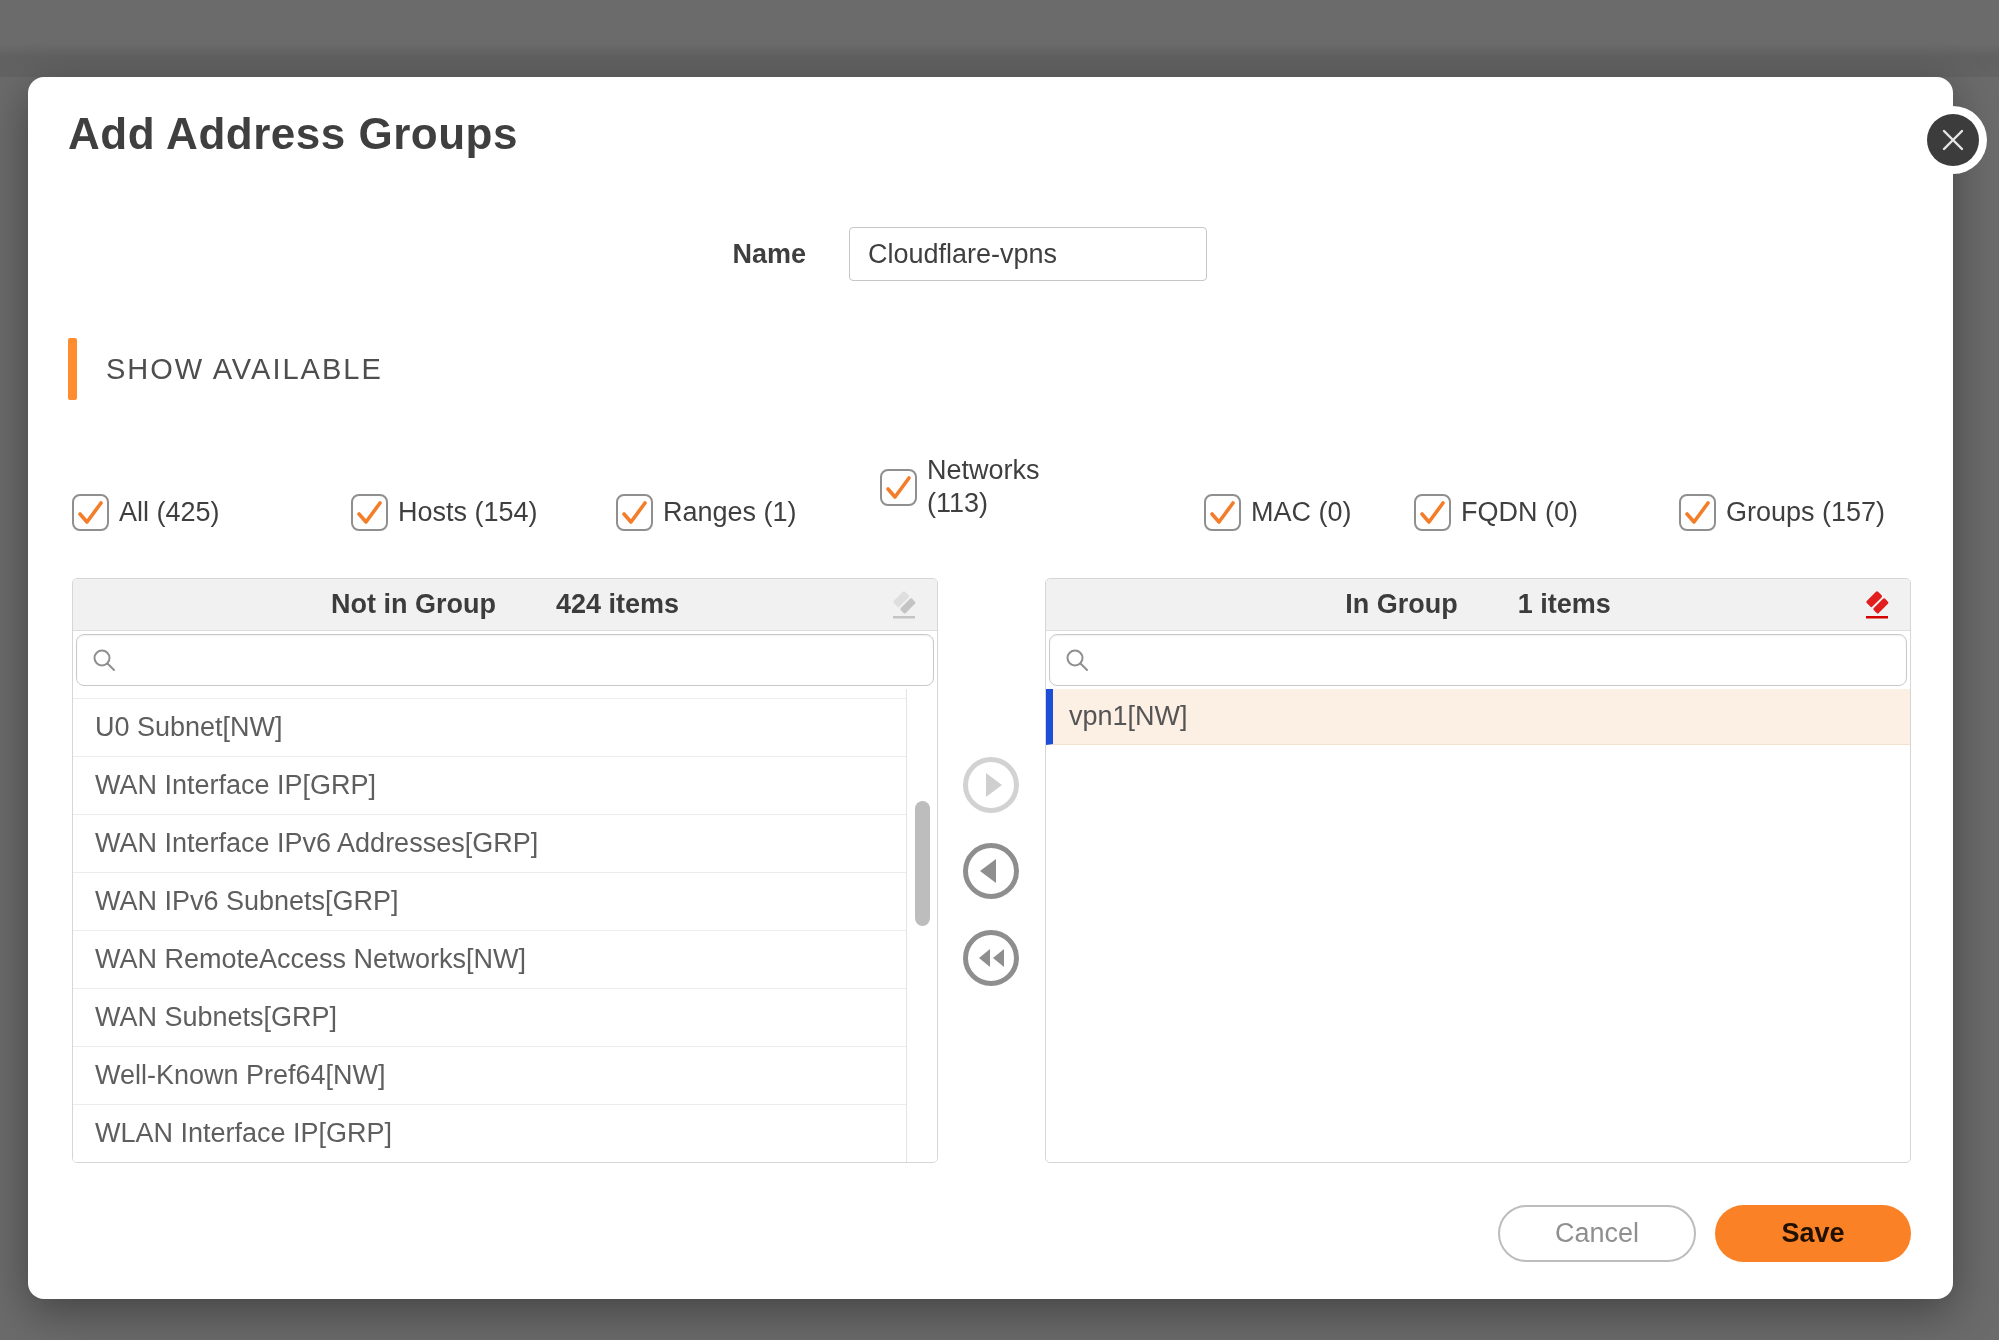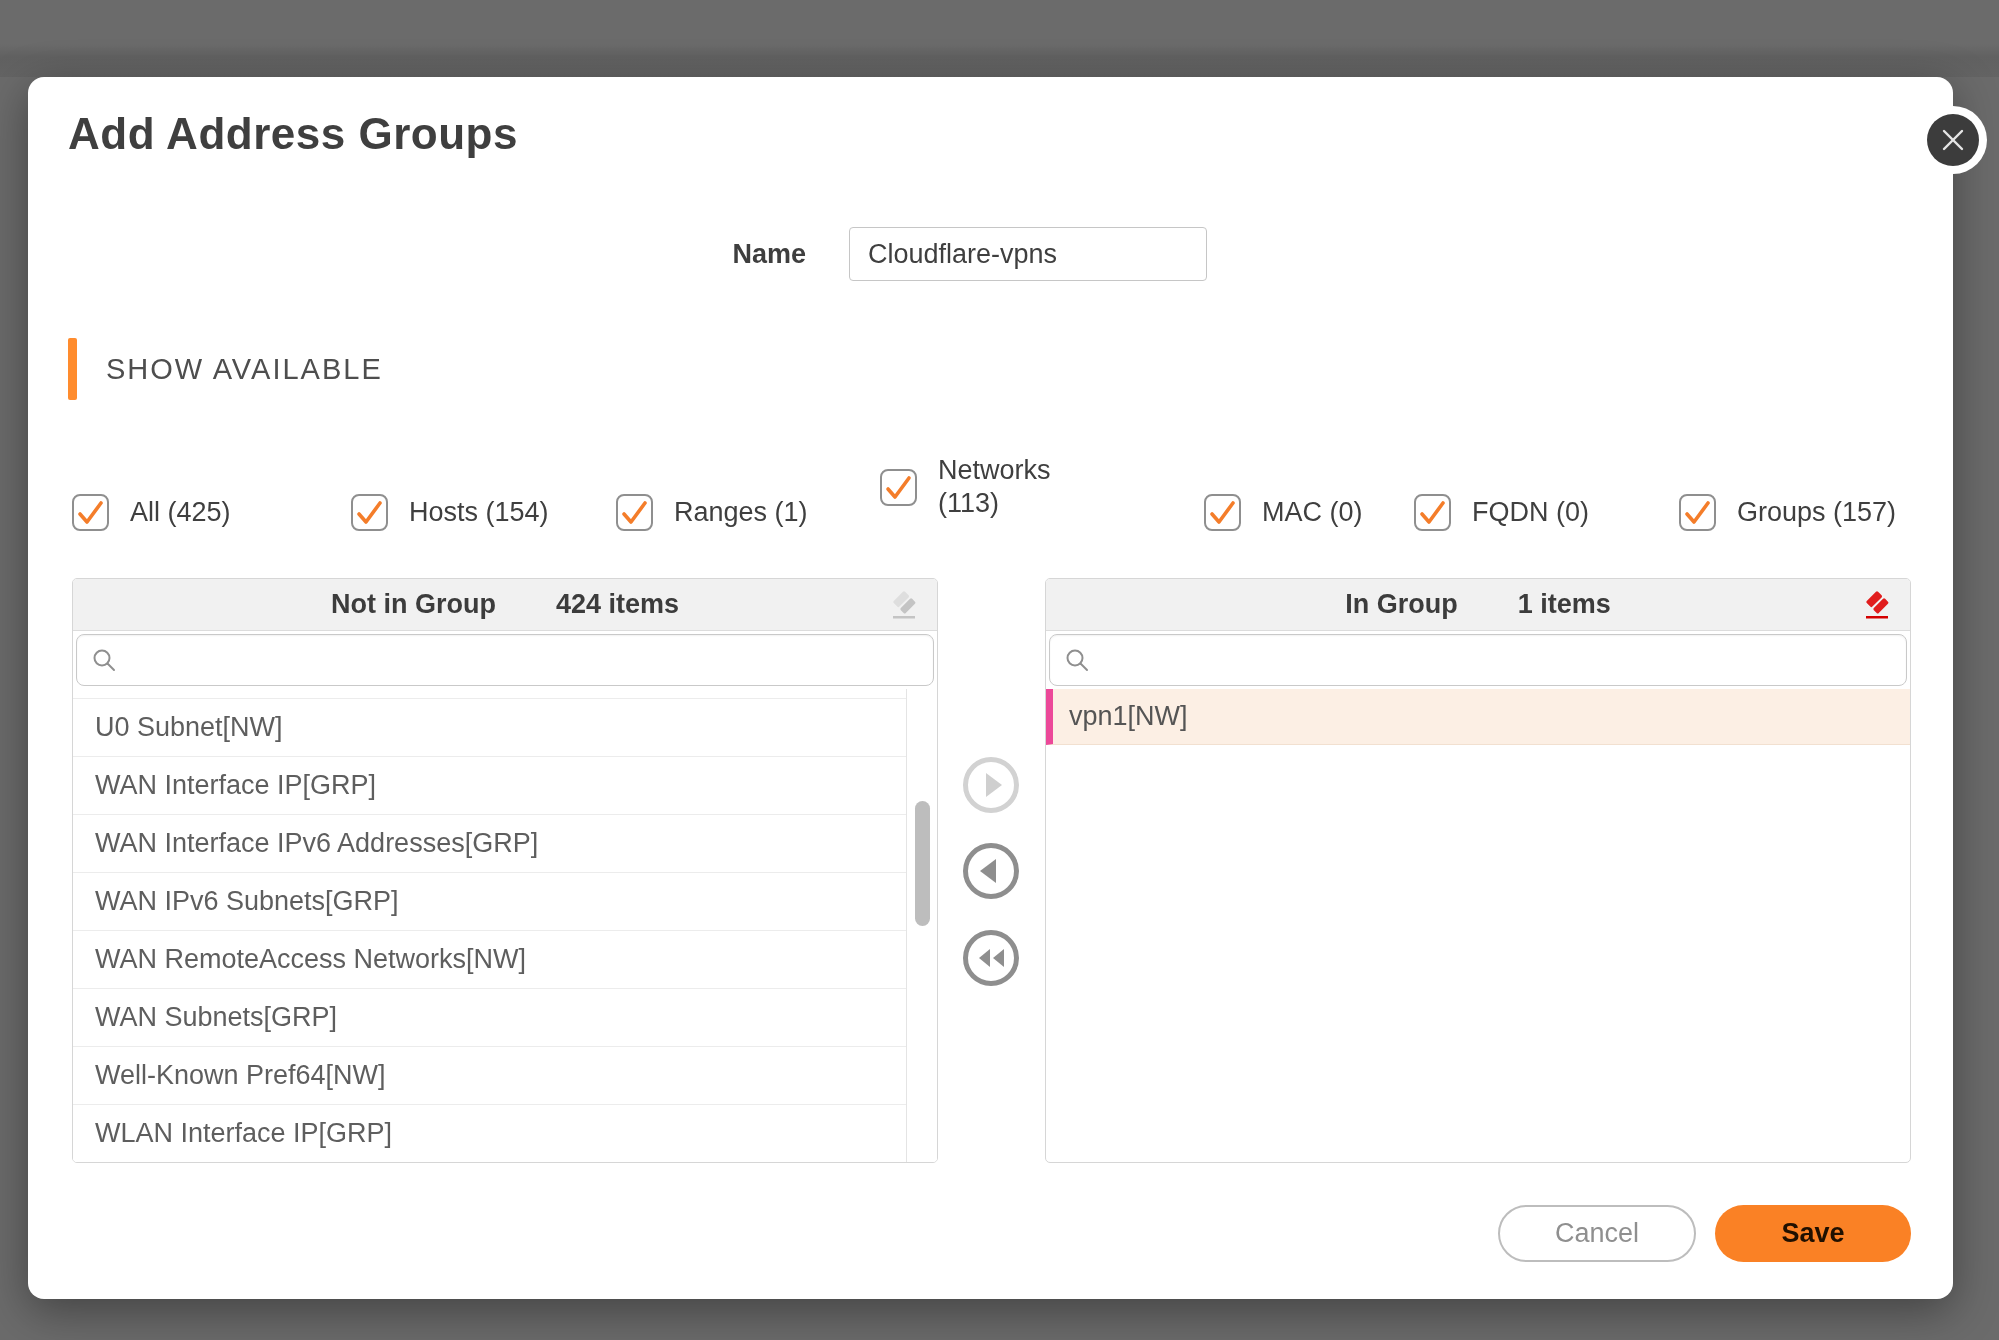--- a/index.html
+++ b/index.html
@@ -39,21 +39,21 @@
     border:1px solid #c6c6c6; border-radius:4px; font-size:27px; color:#3f3f3f;
     padding:0 18px; font-family:"Liberation Sans",sans-serif; outline:none; background:#fff; }
 
   
   .section-bar { position:absolute; left:40px; top:261px; width:9px; height:62px;
     border-radius:2px; }
   .section-heading { position:absolute; left:78px; top:276px; font-size:29px;
     color:#4e4e4e; letter-spacing:2px; }
 
   
-  .cb { position:absolute; display:flex; align-items:center; gap:21px;
+  .cb { position:absolute; display:flex; align-items:center; gap:10px;
     top:416px; height:38px; cursor:pointer; }
   .cb.two-line { top:372px; height:76px; }
   .cb .box { width:37px; height:37px; border:2px solid #8f8f8f; border-radius:8px;
     background:#fff; display:flex; align-items:center; justify-content:center; flex:0 0 auto; }
   .cb-label { font-size:27px; color:#3f3f3f; white-space:nowrap; }
   .cb-label .ln { display:block; line-height:33px; }
 
   
   .panel { position:absolute; top:501px; width:866px; height:585px;
     border:1px solid #d6d6d6; border-radius:5px; background:#fff;
@@ -69,21 +69,21 @@
     display:flex; align-items:center; padding:0 14px; gap:10px; background:#fff;
     box-shadow:inset 0 1px 2px rgba(0,0,0,.06); }
   .searchbox input { border:none; outline:none; flex:1; font-size:26px; color:#444;
     font-family:"Liberation Sans",sans-serif; background:transparent; height:100%; }
 
   .list { position:relative; flex:1; overflow:hidden; }
   .row { height:58px; border-bottom:1px solid #ececec; display:flex; align-items:center;
     padding-left:22px; font-size:27px; color:#5e5e5e; cursor:pointer; background:#fff; }
   .row.partial { height:10px; padding:0; }
   .panel.left .list-rows { margin-right:31px; }
-  .row.sel { background:#fcefe4; border-left:7px solid #ec4899; padding-left:16px;
+  .row.sel { background:#fcefe4; border-left:7px solid #1d4ed8; padding-left:16px;
     border-bottom:1px solid #f2e0d0; color:#555; }
 
   
   .gutter { position:absolute; top:0; right:0; bottom:0; width:31px;
     border-left:1px solid #e4e4e4; background:#fff; }
   .thumb { position:absolute; left:8px; top:112px; width:15px; height:125px;
     background:#bdbdbd; border-radius:8px; }
 
   
   .transfer { position:absolute; left:934px; width:58px; height:58px; cursor:pointer; }

